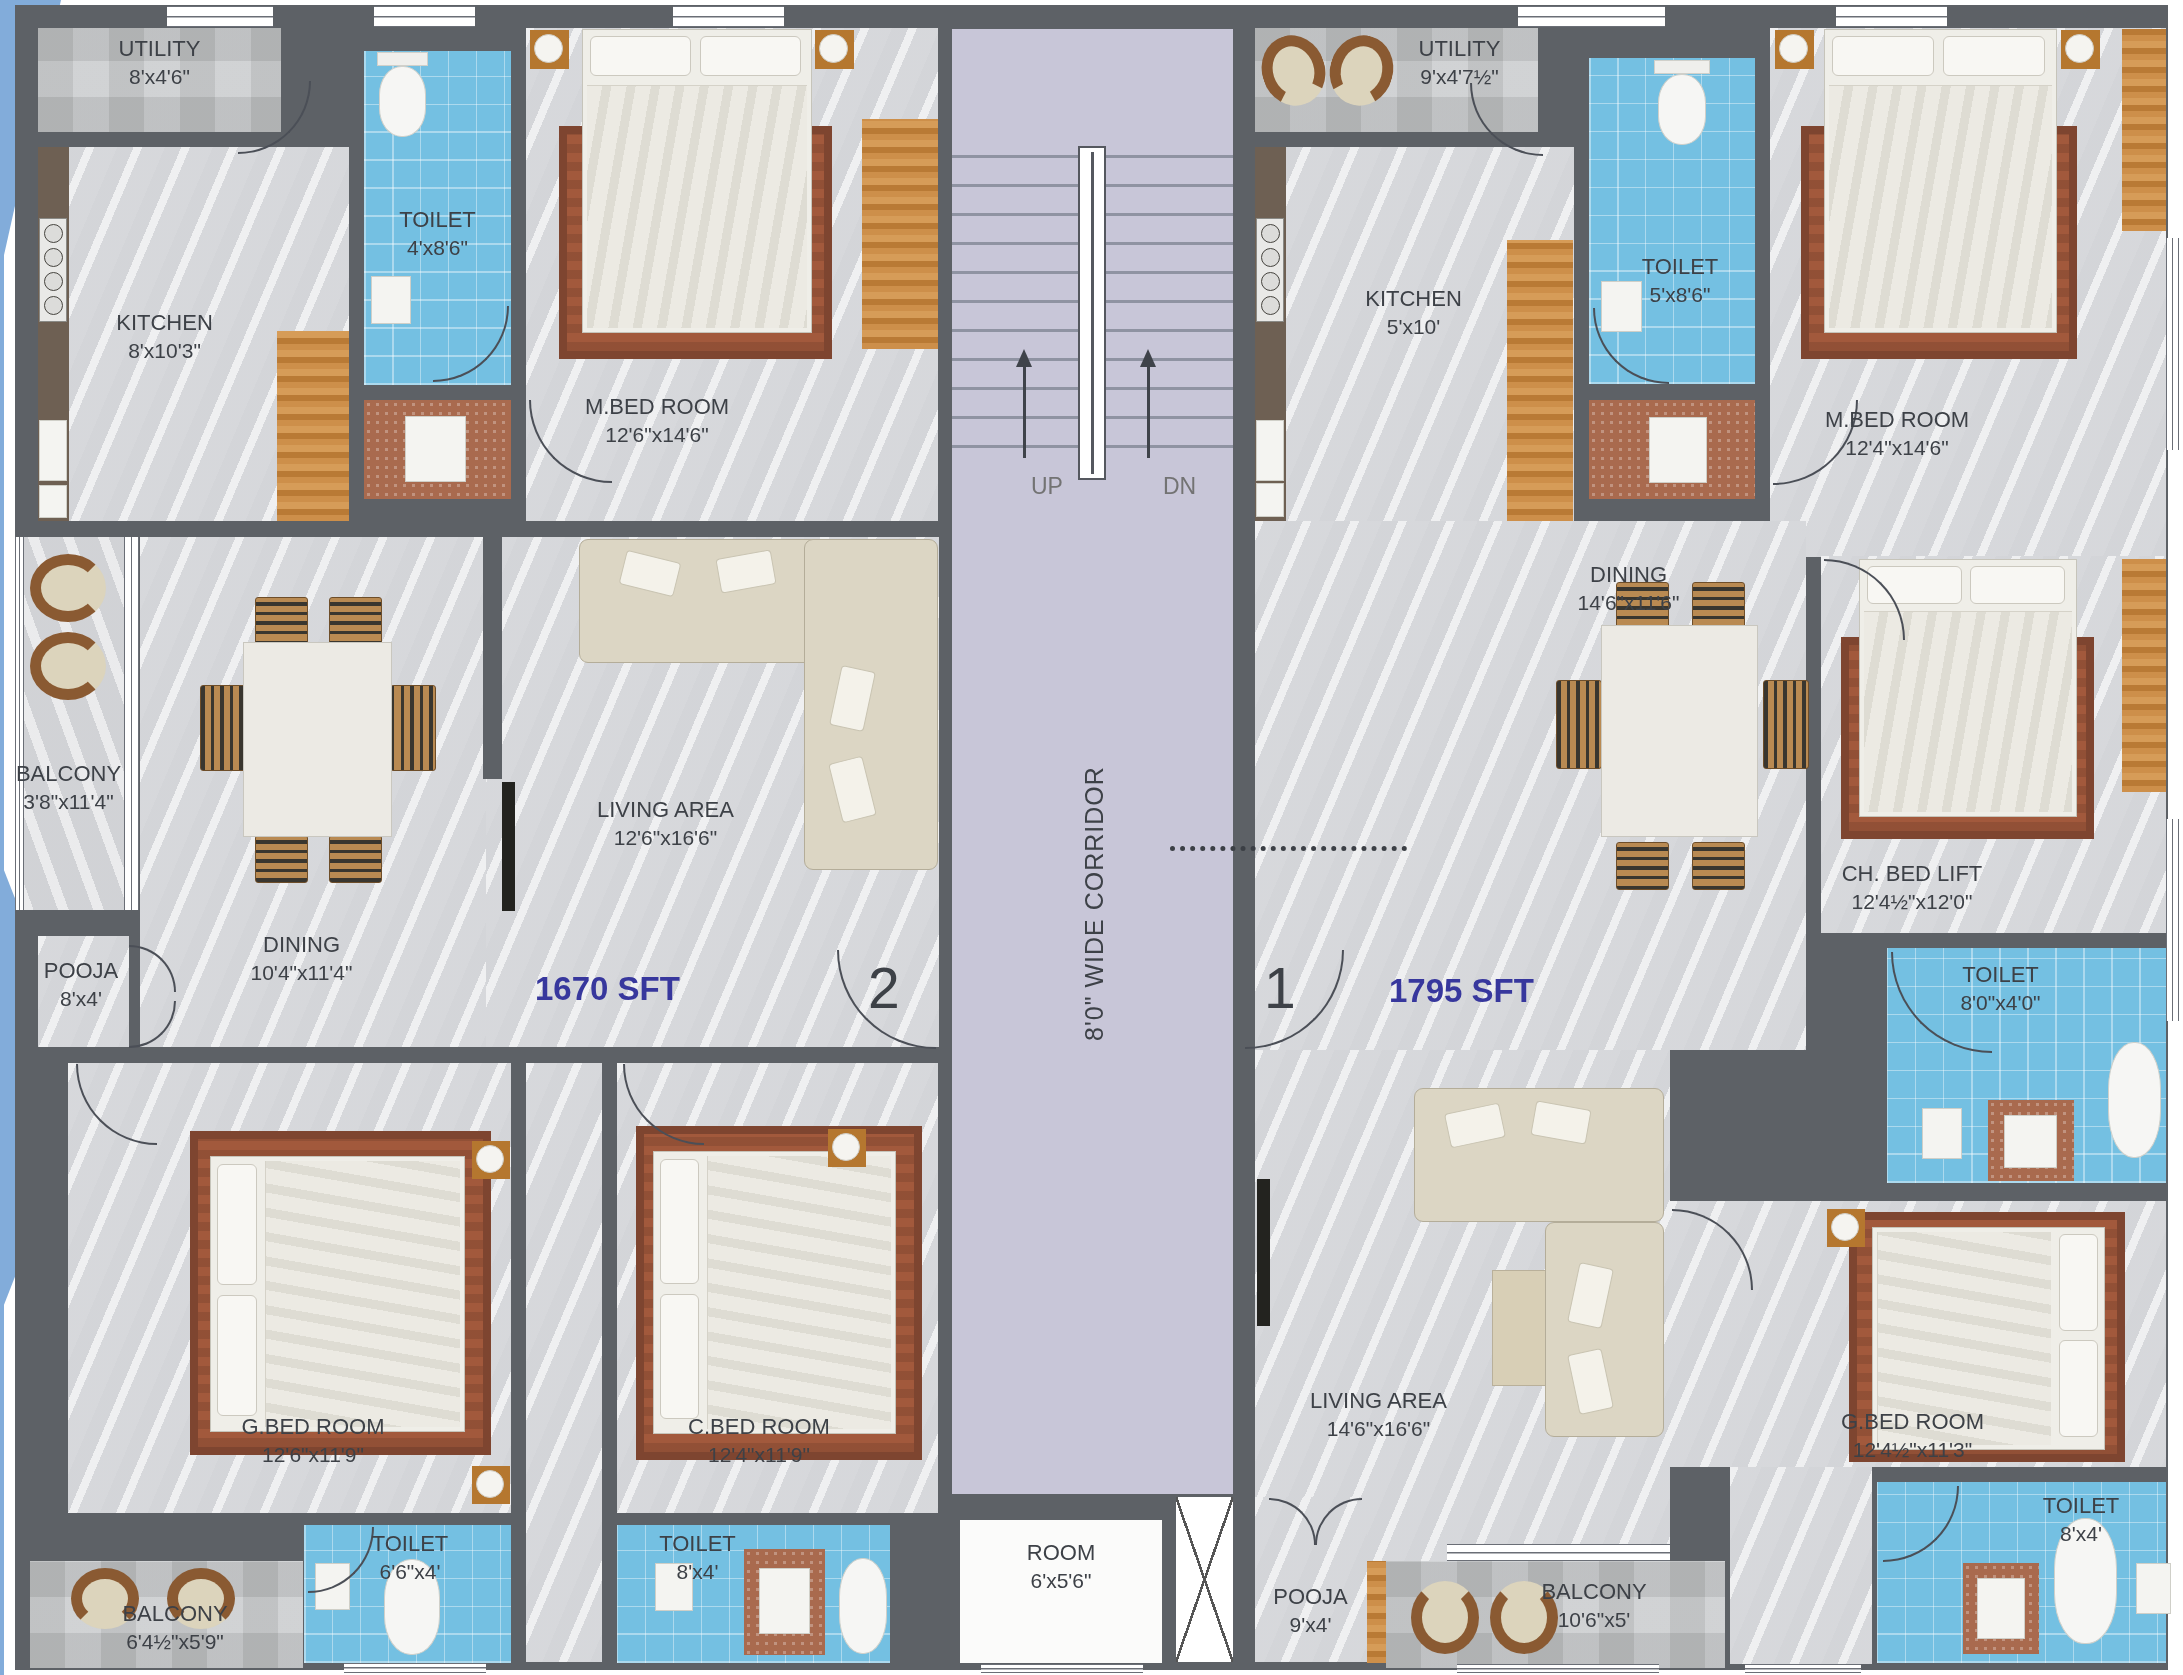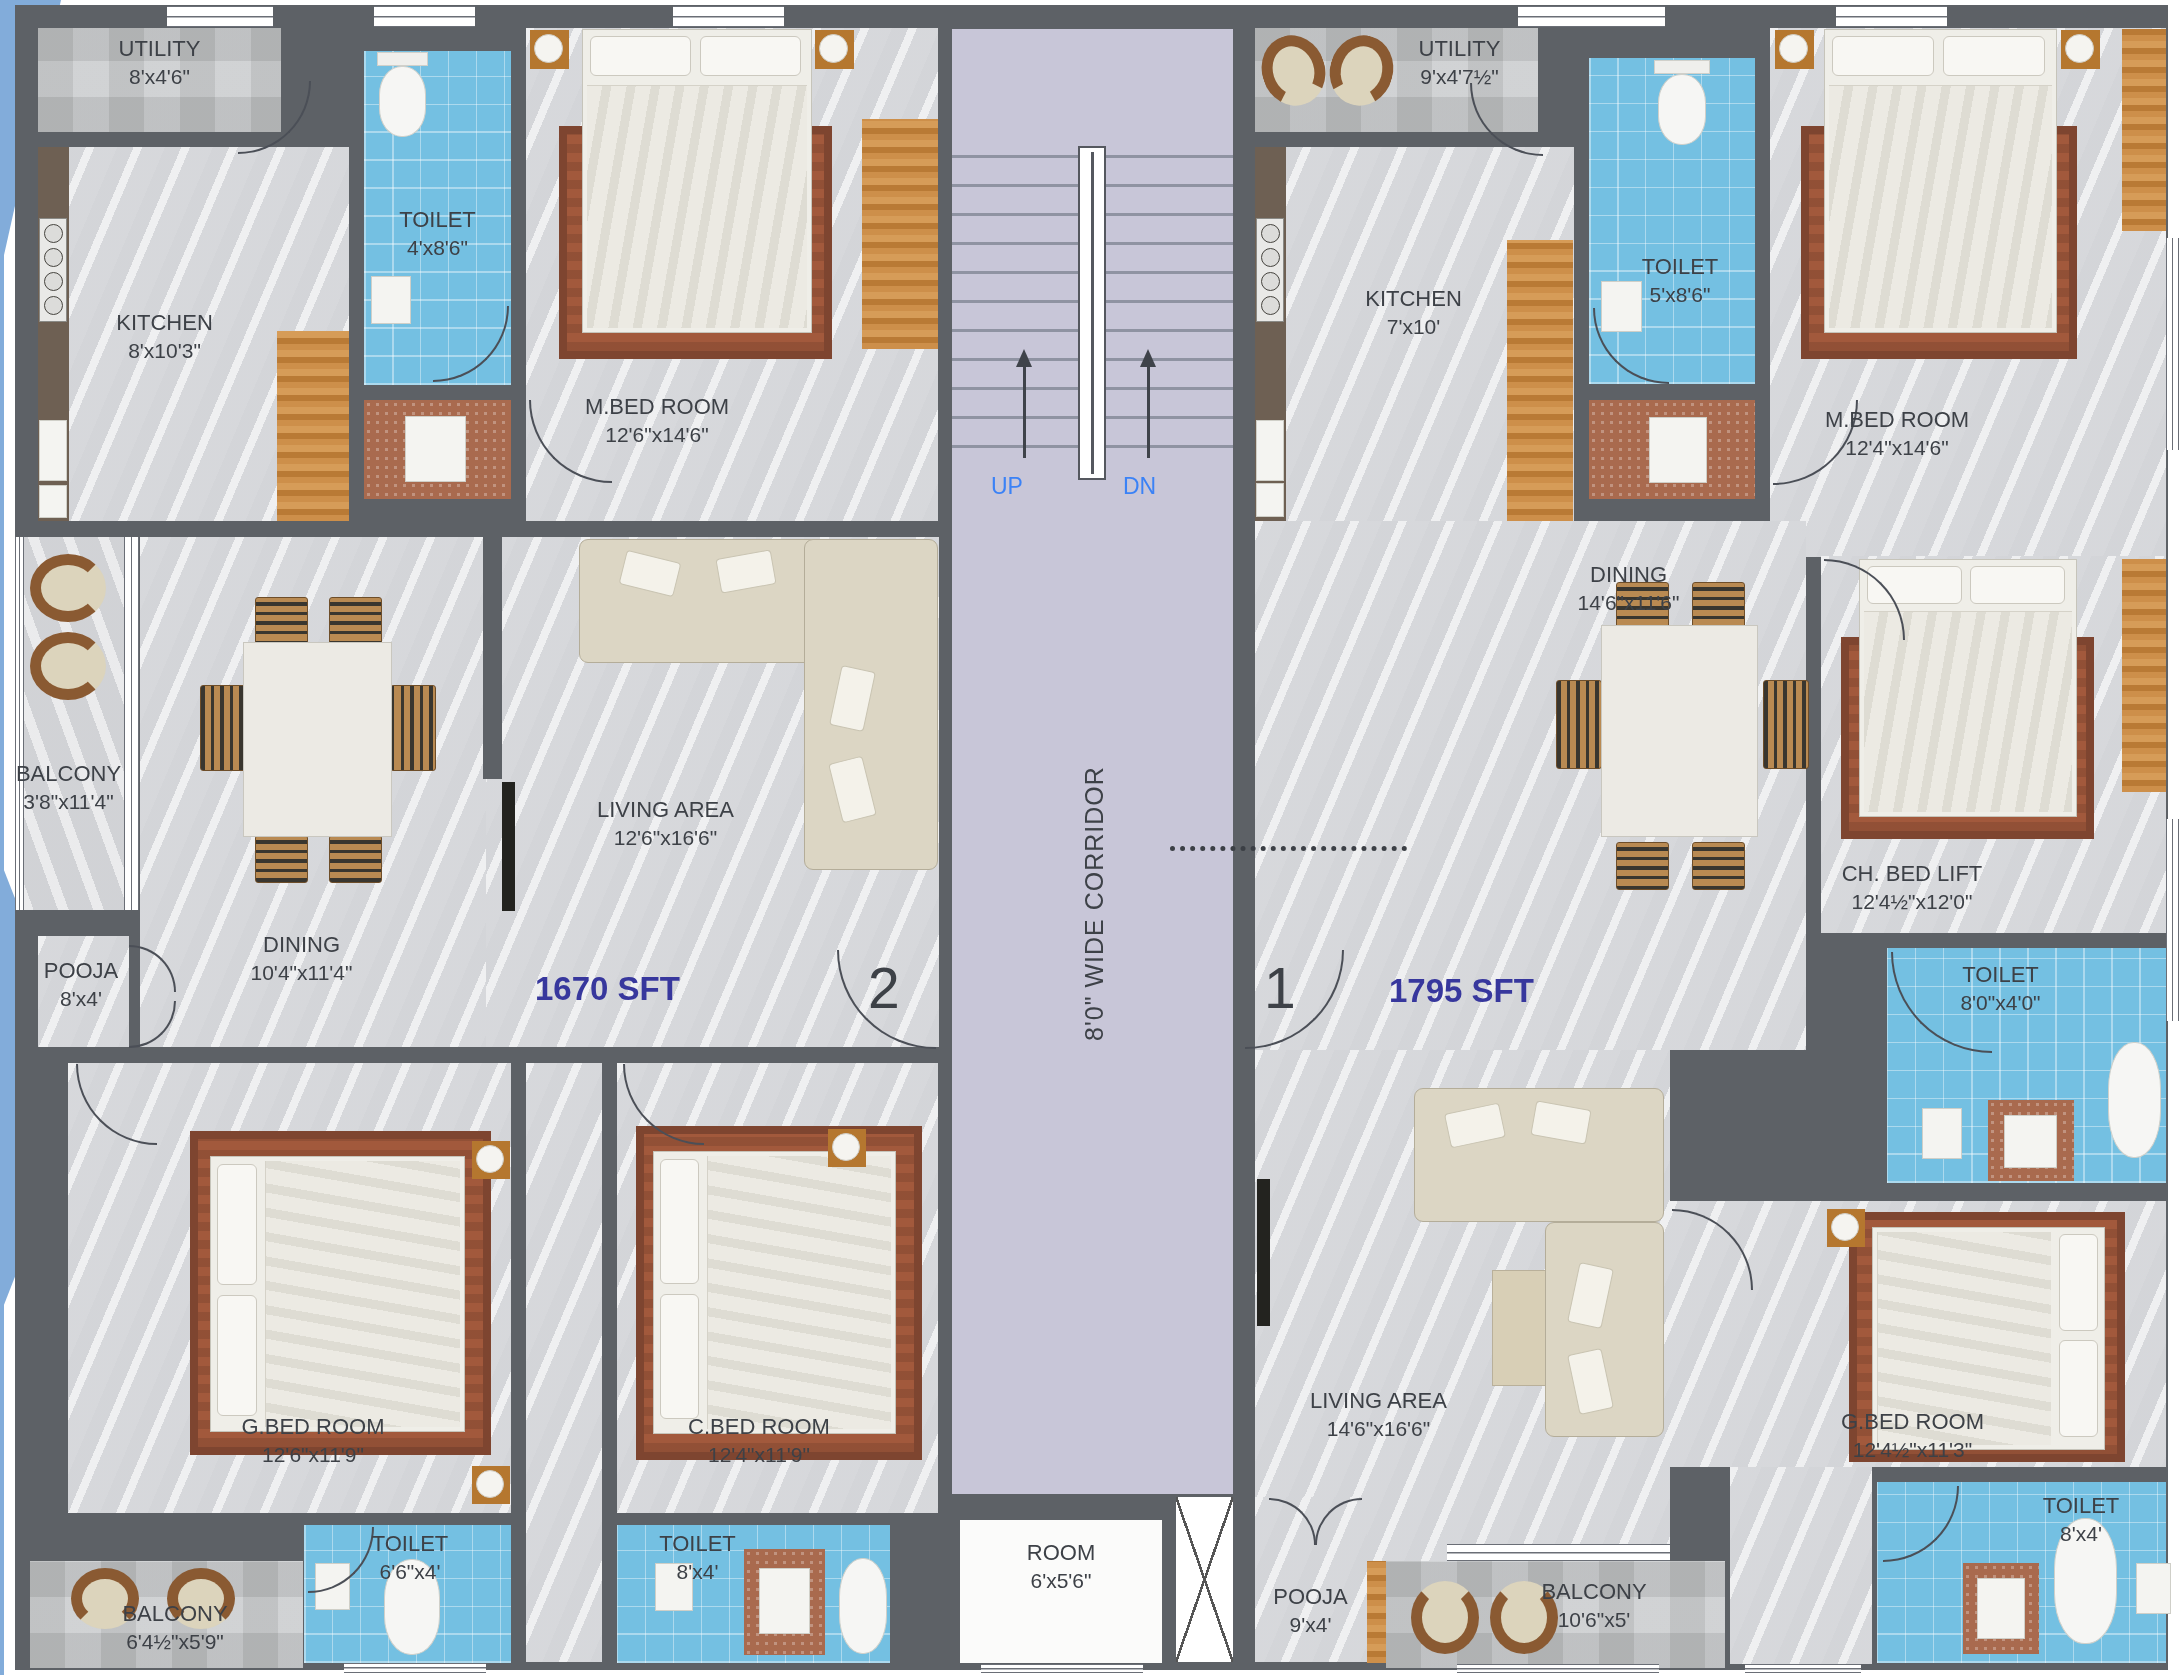--- a/index.html
+++ b/index.html
@@ -69,21 +69,21 @@
   .xduct{background:
     linear-gradient(to top right, transparent calc(50% - 1.3px), #555 calc(50% - 1.3px) calc(50% + 1.3px), transparent calc(50% + 1.3px)),
     linear-gradient(to bottom right, transparent calc(50% - 1.3px), #555 calc(50% - 1.3px) calc(50% + 1.3px), transparent calc(50% + 1.3px)),
     #fff;}
   .tri{background:#82acda;}
   
   .rlabel{position:absolute;text-align:center;font-size:22px;line-height:1.32;color:#3d4147;z-index:6;}
   .rlabel .dim{font-size:21px;}
   .sft{position:absolute;color:#37379d;font-weight:bold;font-size:33px;z-index:6;}
   .dnum{position:absolute;font-size:57px;color:#3d4147;z-index:6;}
-  .updn{position:absolute;font-size:23px;color:#3b82f6;z-index:6;}
+  .updn{position:absolute;font-size:23px;color:#737373;z-index:6;margin-left:40px;}
   .corrlabel{position:absolute;font-size:25px;letter-spacing:1px;color:#3d4147;text-align:center;transform:rotate(-90deg);white-space:nowrap;z-index:6;}
 </style>
 </head>
 <body>
 
 <div class="plan">
 
   <div class="abs tri" style="left:0;top:0;width:61px;height:273px;clip-path:polygon(0 0,100% 0,0 100%);"></div>
   <div class="abs tri" style="left:0;top:860px;width:89px;height:455px;clip-path:polygon(0 0,100% 50%,0 100%);"></div>
   <div class="abs" style="left:0;top:0;width:4px;height:1676px;background:#82acda;"></div>
@@ -394,21 +394,21 @@
     <div>BALCONY</div>
     <div class="dim">6'4½"x5'9"</div>
   </div>
 
   <div class="rlabel" style="left:1376px;top:34px;width:167px;">
     <div>UTILITY</div>
     <div class="dim">9'x4'7½"</div>
   </div>
   <div class="rlabel" style="left:1335px;top:284px;width:157px;">
     <div>KITCHEN</div>
-    <div class="dim">7'x10'</div>
+    <div class="dim">5'x10'</div>
   </div>
   <div class="rlabel" style="left:1614px;top:252px;width:132px;">
     <div>TOILET</div>
     <div class="dim">5'x8'6"</div>
   </div>
   <div class="rlabel" style="left:1791px;top:405px;width:212px;">
     <div>M.BED ROOM</div>
     <div class="dim">12'4"x14'6"</div>
   </div>
   <div class="rlabel" style="left:1545px;top:560px;width:167px;">

